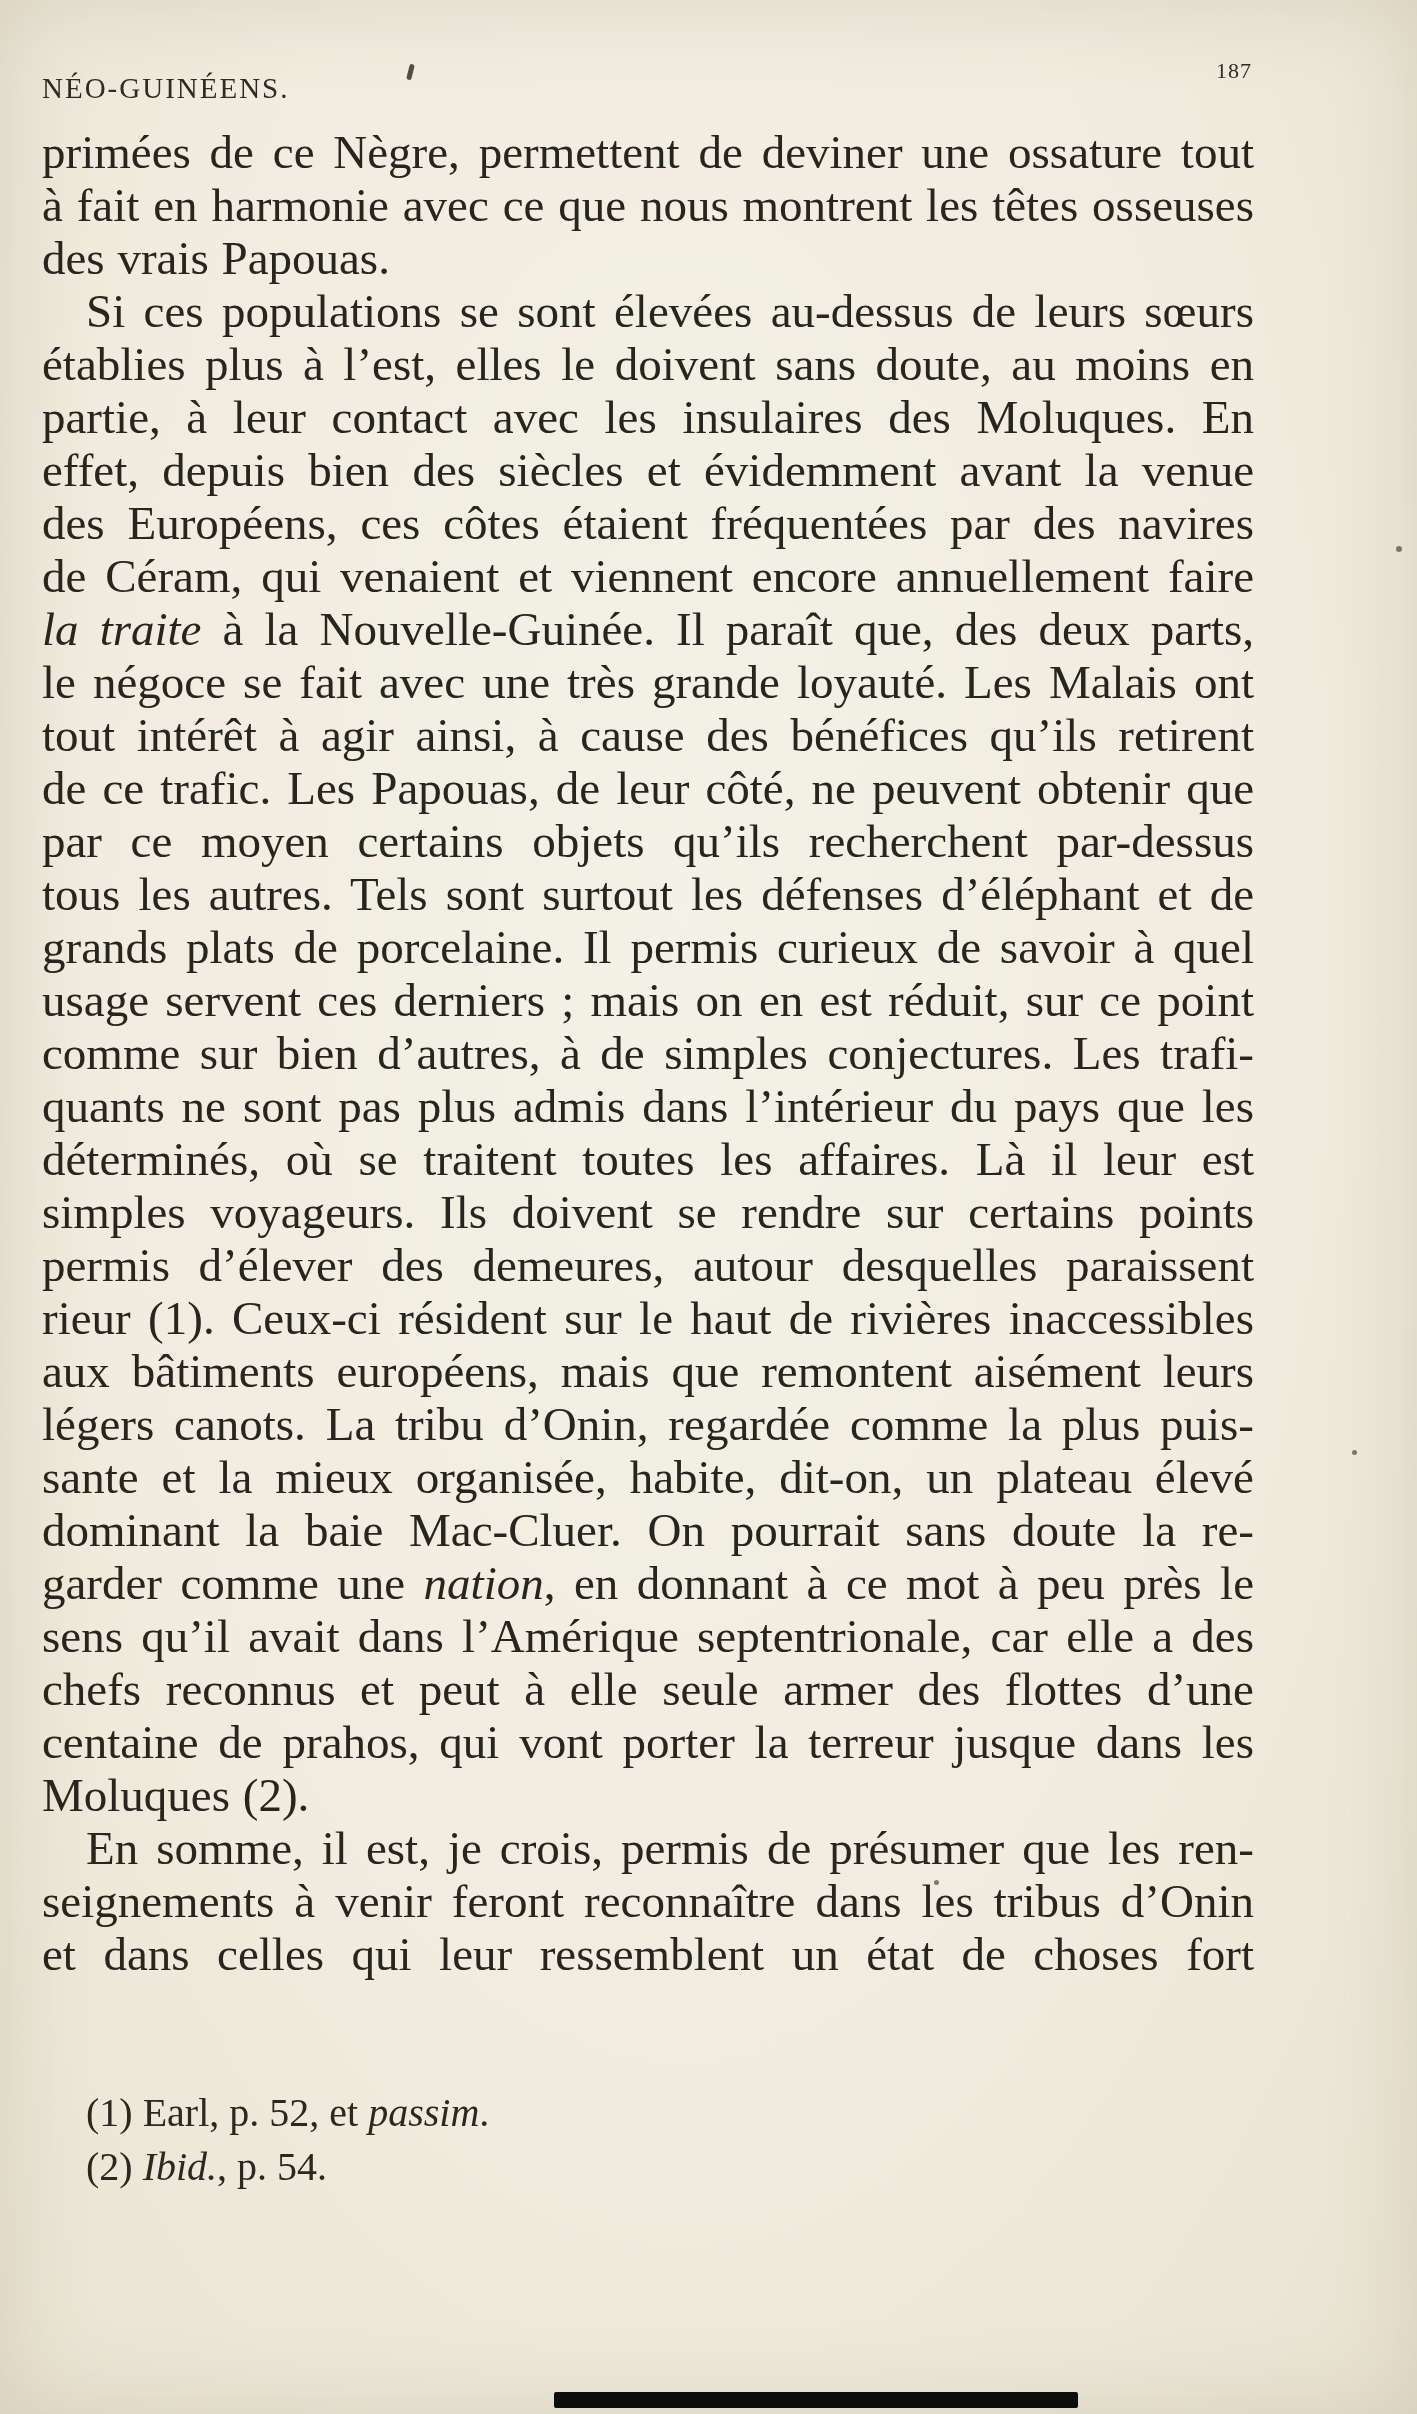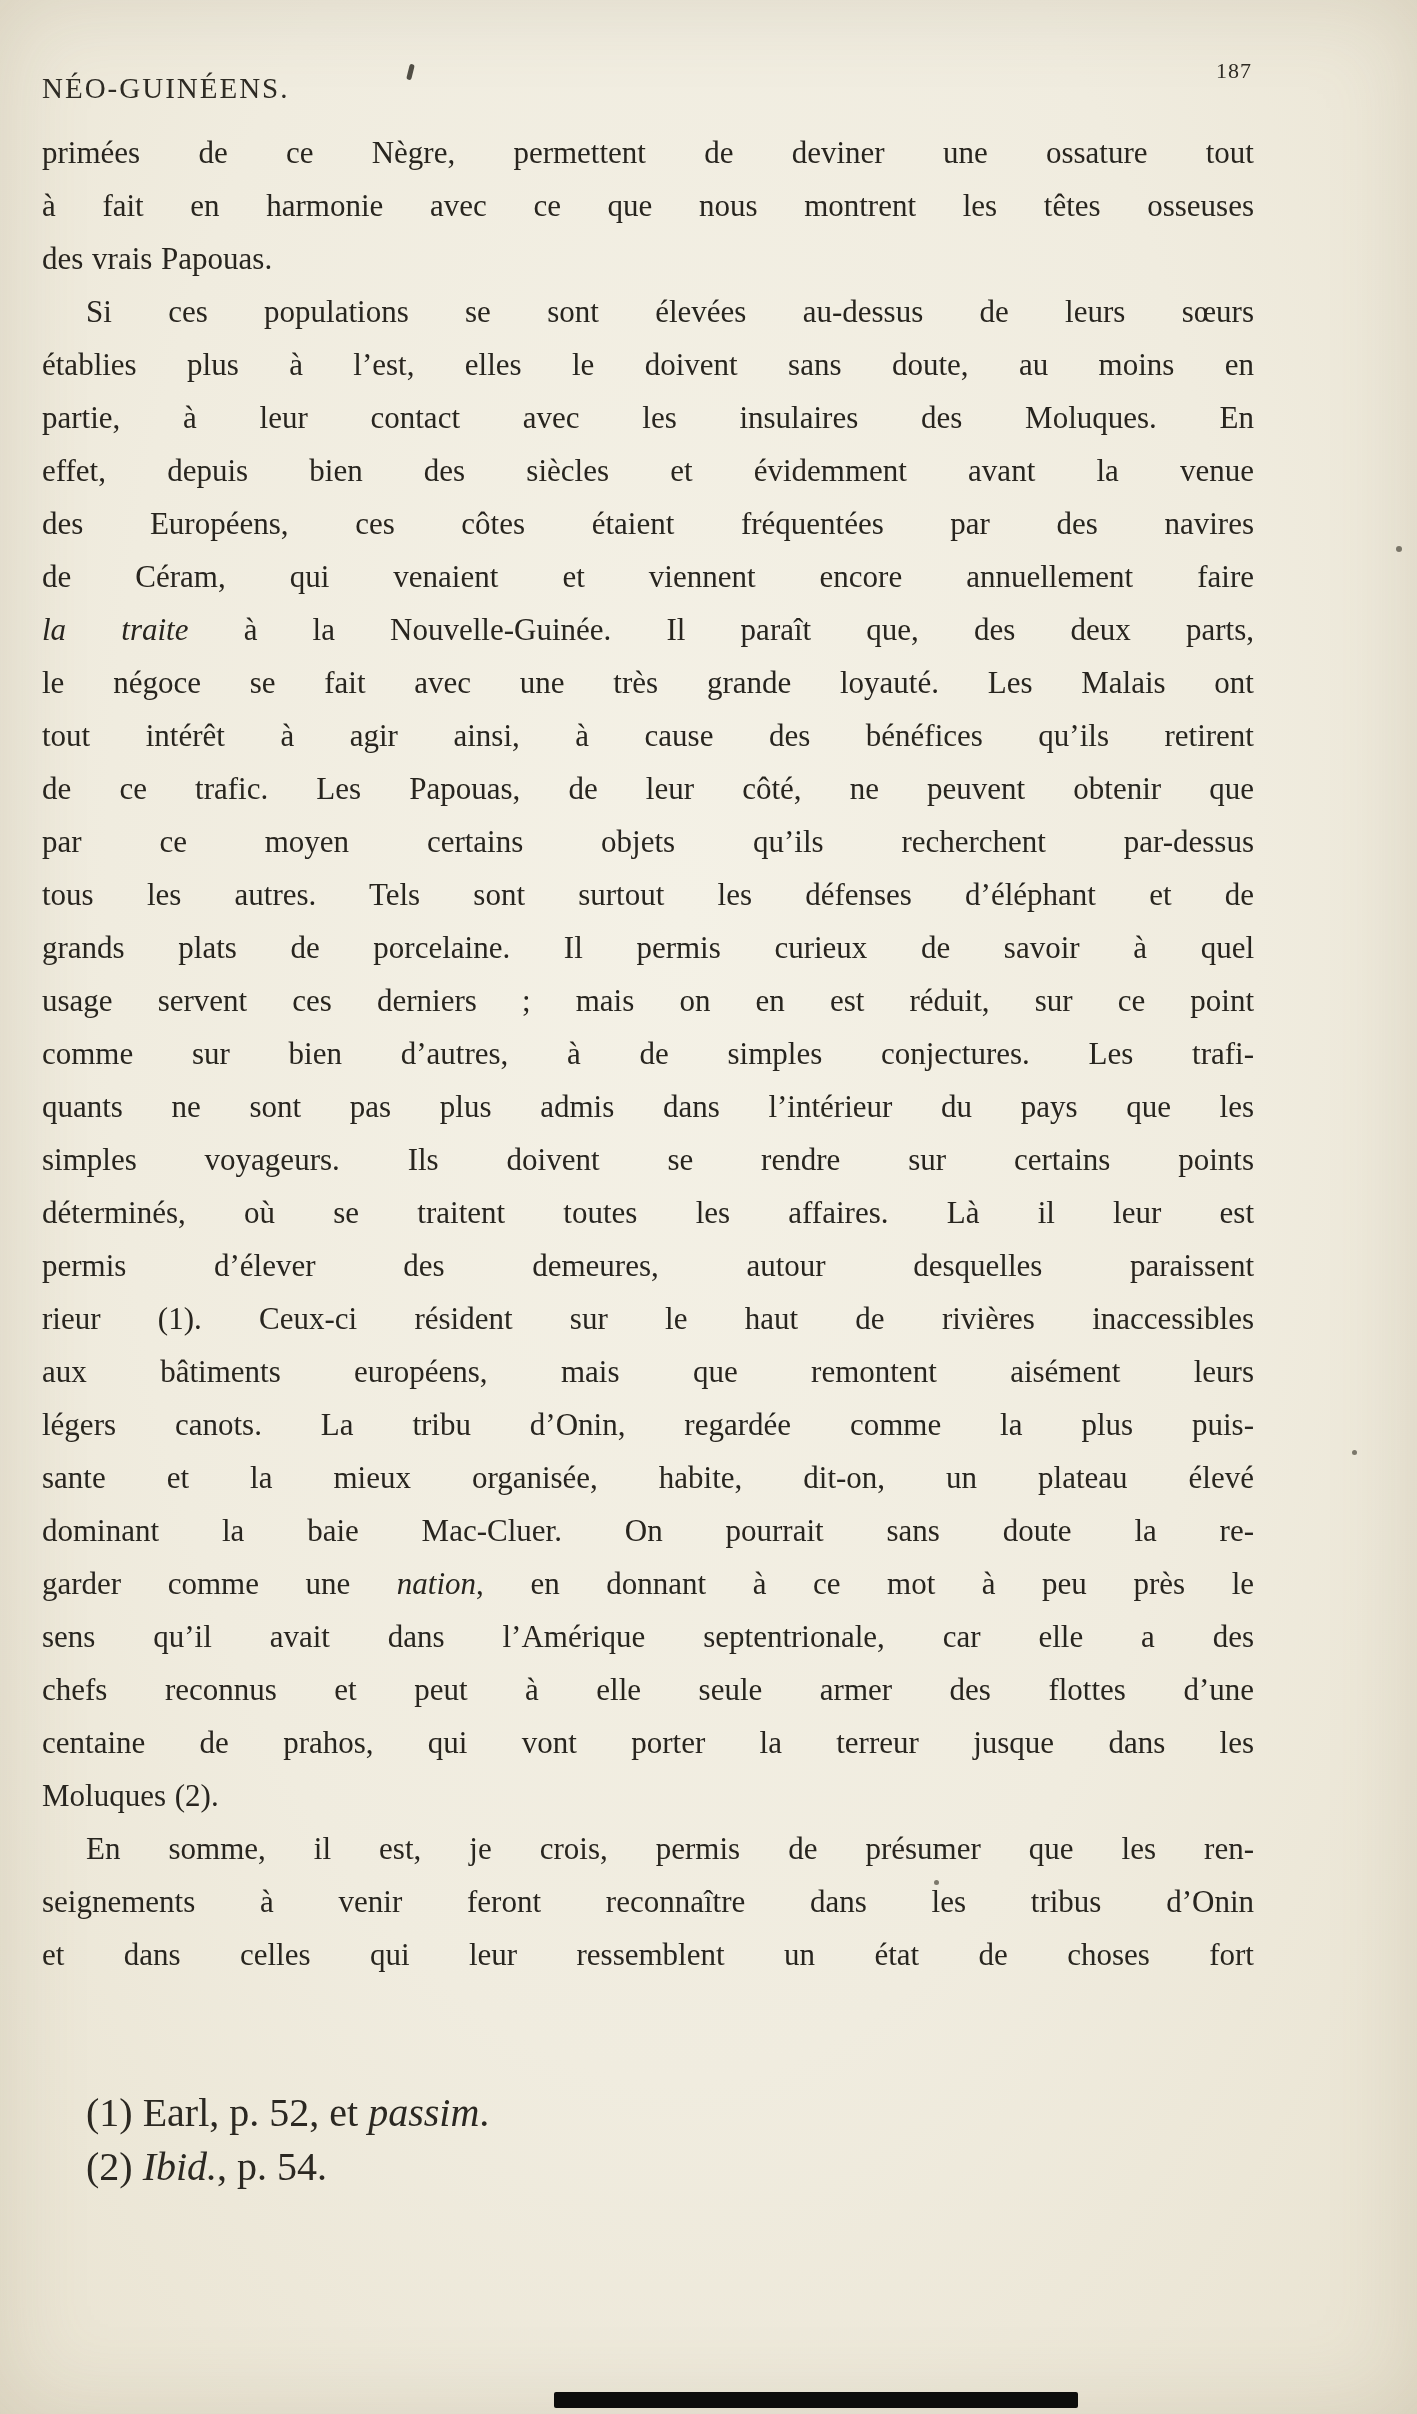--- a/index.html
+++ b/index.html
@@ -26,21 +26,21 @@
   }
   .header .pagenum {
     position: absolute;
     right: 2px;
     top: -2px;
     font-size: 22px;
     letter-spacing: 1px;
   }
 
   
-  .body { top: 126px; font-size: 31px; line-height: 53px; }
+  .body { top: 126px; font-size: 47px; line-height: 53px; }
   .line {
     height: 53px;
     overflow: hidden;
     text-align: justify;
     text-align-last: justify;
     word-spacing: 1px;
   }
   .line.end { text-align-last: left; }
   .line.indent { text-indent: 44px; }
   .it { font-style: italic; margin-top: 48px; }
@@ -112,22 +112,22 @@
 
     <div class="line">le négoce se fait avec une très grande loyauté. Les Malais ont</div>
     <div class="line">tout intérêt à agir ainsi, à cause des bénéfices qu’ils retirent</div>
     <div class="line">de ce trafic. Les Papouas, de leur côté, ne peuvent obtenir que</div>
     <div class="line">par ce moyen certains objets qu’ils recherchent par-dessus</div>
     <div class="line">tous les autres. Tels sont surtout les défenses d’éléphant et de</div>
     <div class="line">grands plats de porcelaine. Il permis curieux de savoir à quel</div>
     <div class="line">usage servent ces derniers ; mais on en est réduit, sur ce point</div>
     <div class="line">comme sur bien d’autres, à de simples conjectures. Les trafi-</div>
     <div class="line">quants ne sont pas plus admis dans l’intérieur du pays que les</div>
+    <div class="line">déterminés, où se traitent toutes les affaires. Là il leur est</div>
     <div class="line">simples voyageurs. Ils doivent se rendre sur certains points</div>
-    <div class="line">déterminés, où se traitent toutes les affaires. Là il leur est</div>
     <div class="line">permis d’élever des demeures, autour desquelles paraissent</div>
     <div class="line">rieur (1). Ceux-ci résident sur le haut de rivières inaccessibles</div>
     <div class="line">aux bâtiments européens, mais que remontent aisément leurs</div>
     <div class="line">légers canots. La tribu d’Onin, regardée comme la plus puis-</div>
     <div class="line">sante et la mieux organisée, habite, dit-on, un plateau élevé</div>
     <div class="line">dominant la baie Mac-Cluer. On pourrait sans doute la re-</div>
 
     <div class="line"><span>garder comme une </span><span class="it">nation</span><span>, en donnant à ce mot à peu près le</span></div>
 
     <div class="line">sens qu’il avait dans l’Amérique septentrionale, car elle a des</div>

